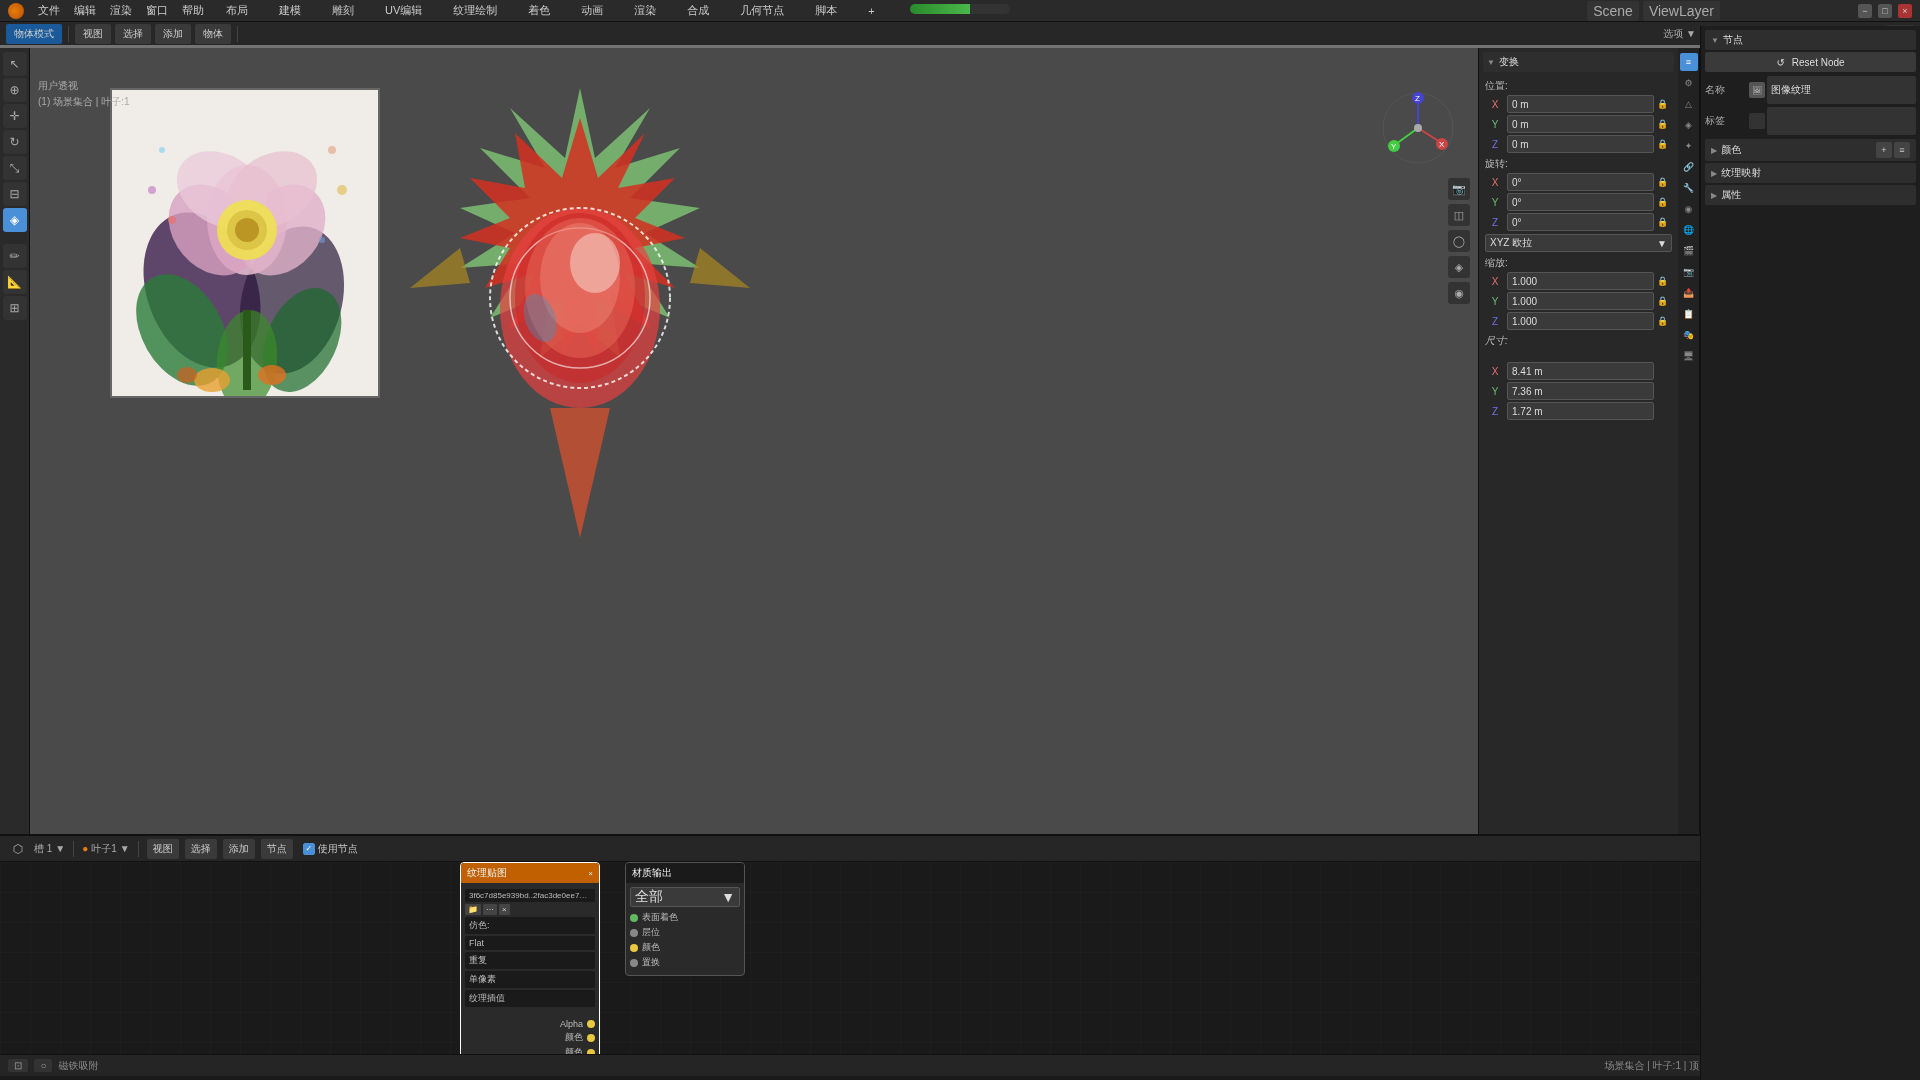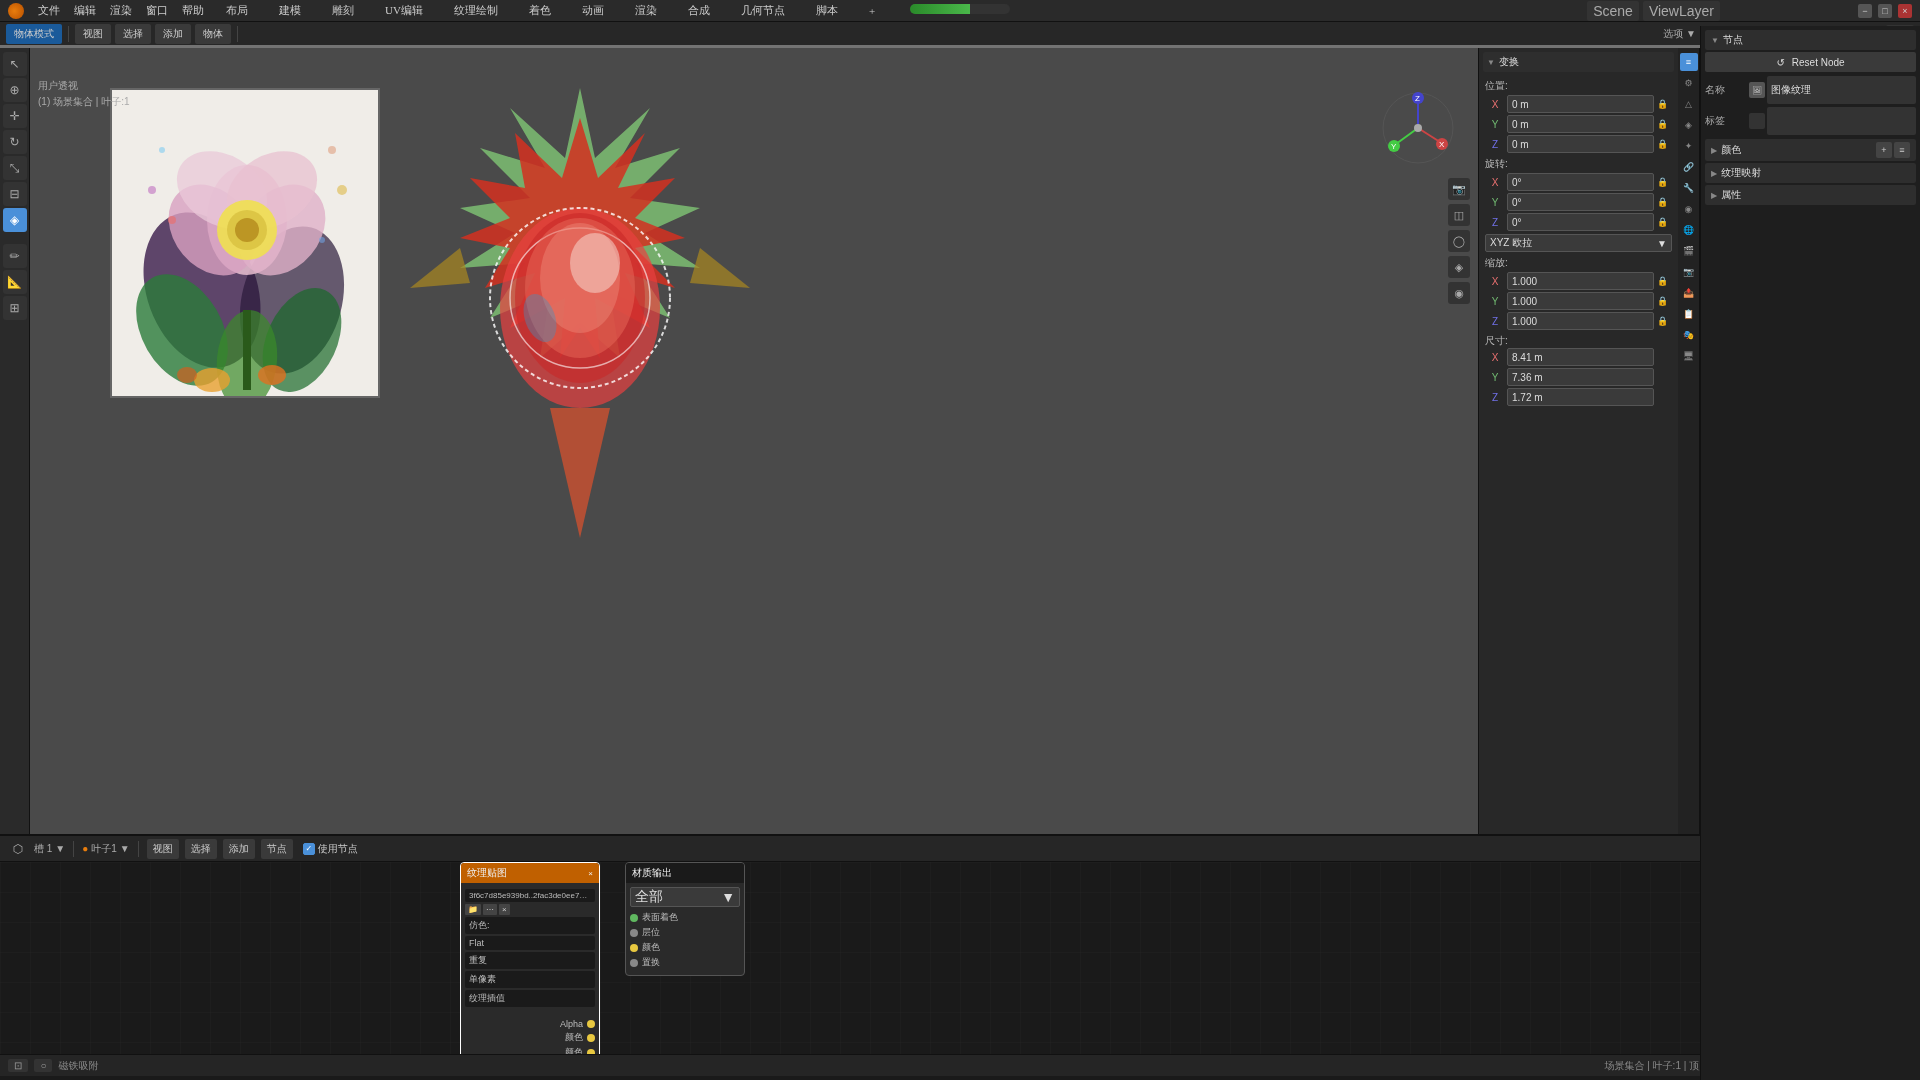--- a/index.html
+++ b/index.html
@@ -57,21 +57,20 @@
       display: flex;
       gap: 2px;
       margin-left: 8px;
     }
     .top-menu-item {
       padding: 2px 6px;
       font-size: 11px;
       cursor: pointer;
       color: #ccc;
       border-radius: 2px;
-      font-family: Liberation Serif, serif;
     }
     .toolbar-btn {
       height: 20px;
       padding: 0 6px;
       background: #3a3a3a;
       border: none;
       color: #ccc;
       border-radius: 2px;
       cursor: pointer;
       font-size: 10px;
@@ -1061,21 +1060,21 @@
             <div class="xyz-label y">Y</div>
             <div class="xyz-input">1.000</div>
             <div class="lock-icon">🔒</div>
           </div>
           <div class="xyz-row">
             <div class="xyz-label z">Z</div>
             <div class="xyz-input">1.000</div>
             <div class="lock-icon">🔒</div>
           </div>
 
-          <div style="font-size:10px; color:#bbb; margin:4px 0 0;">尺寸:</div>
+          <div style="font-size:10px; color:#bbb; margin:4px 0 14px;font-style:italic;">尺寸:</div>
           <div class="dim-row">
             <div class="xyz-label x">X</div>
             <div class="xyz-input">8.41 m</div>
             <div class="lock-icon"></div>
           </div>
           <div class="dim-row">
             <div class="xyz-label y">Y</div>
             <div class="xyz-input">7.36 m</div>
             <div class="lock-icon"></div>
           </div>

